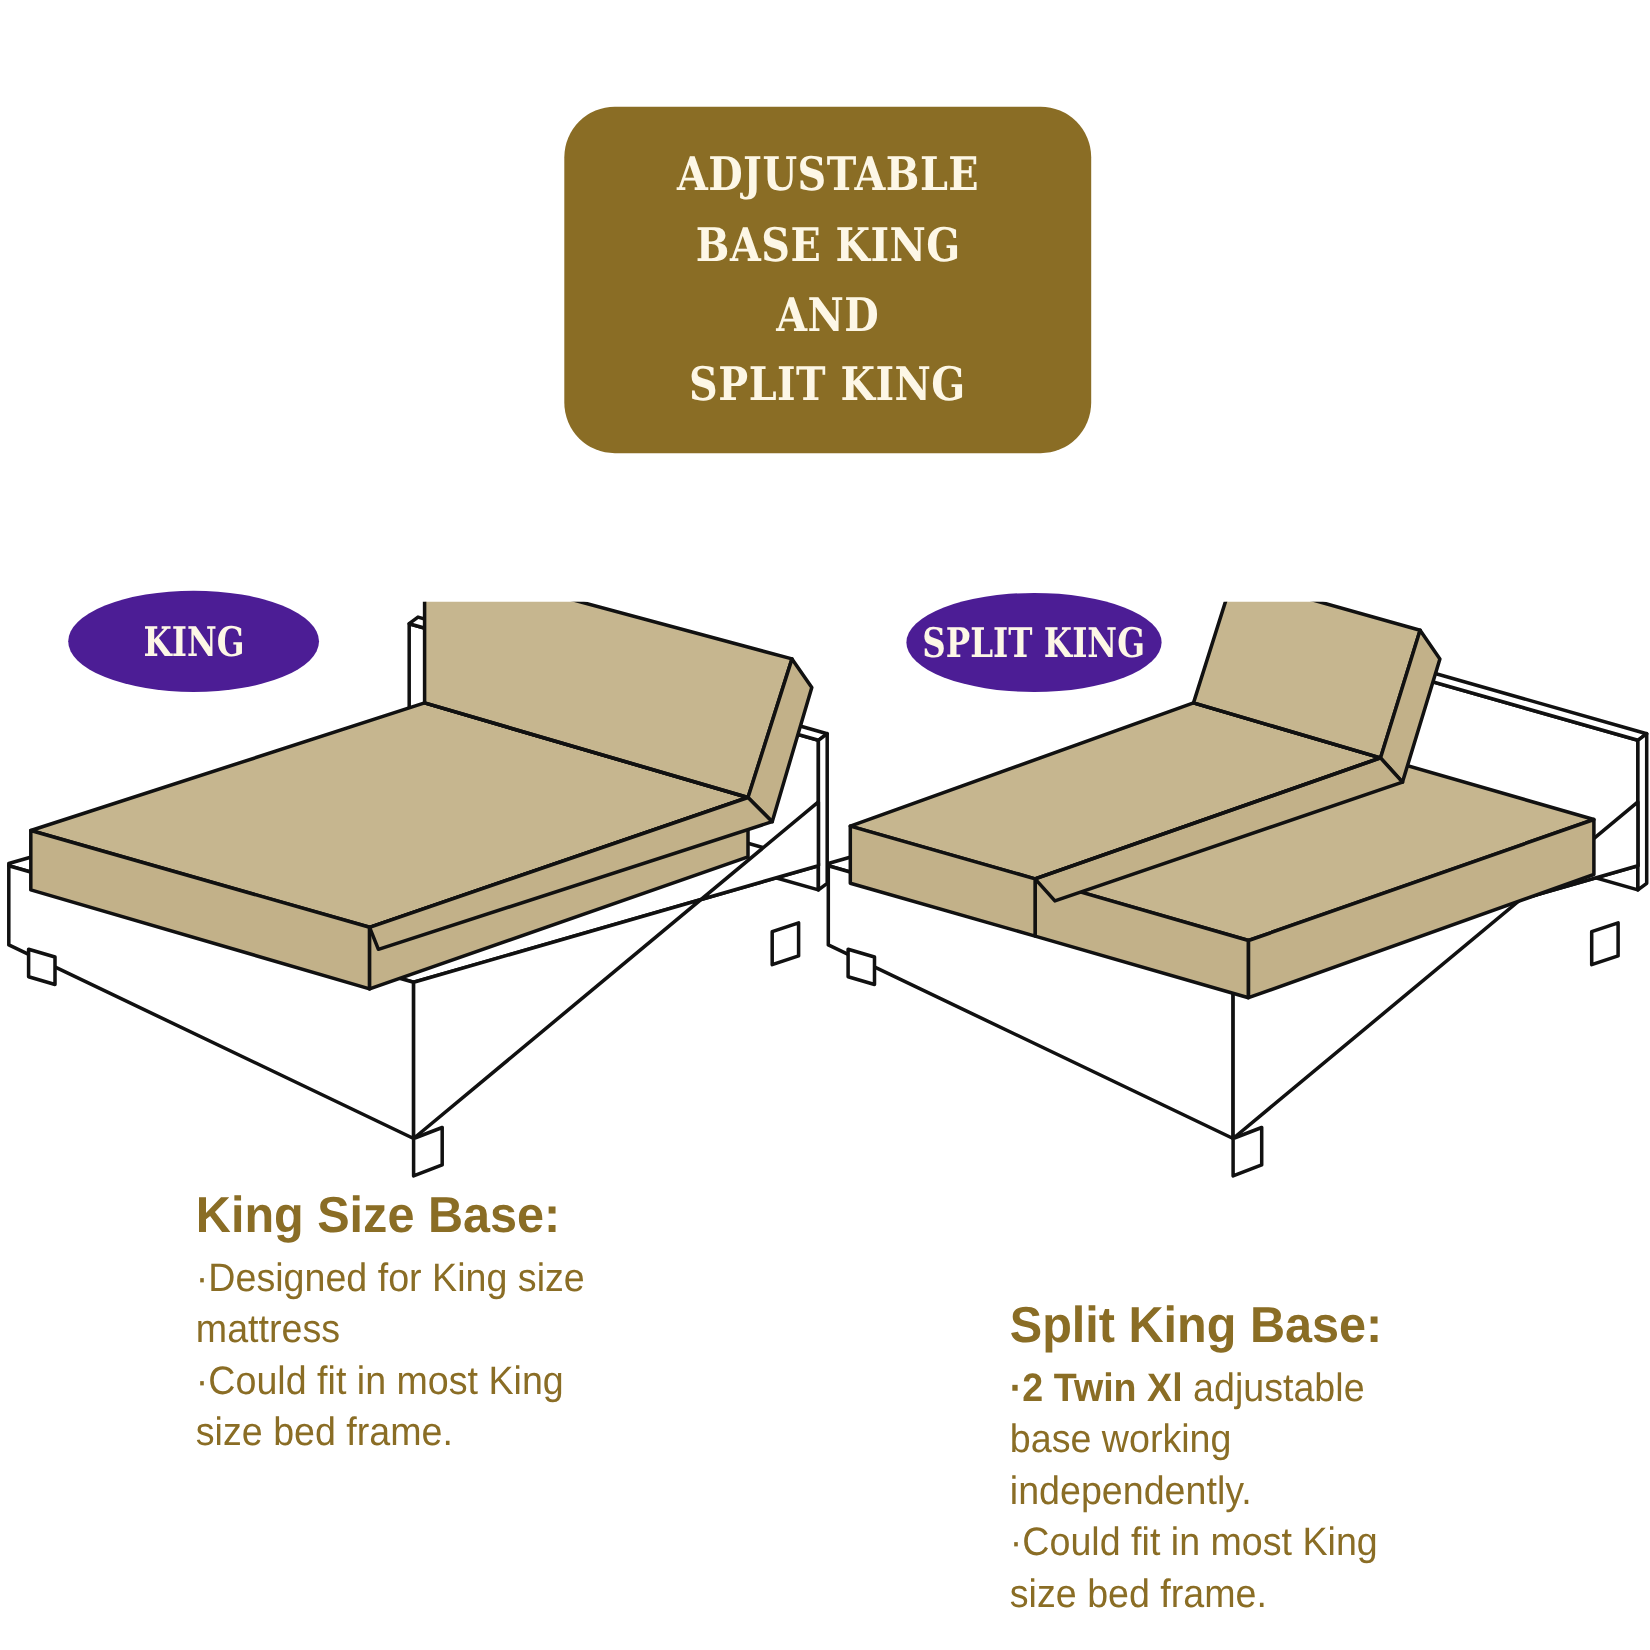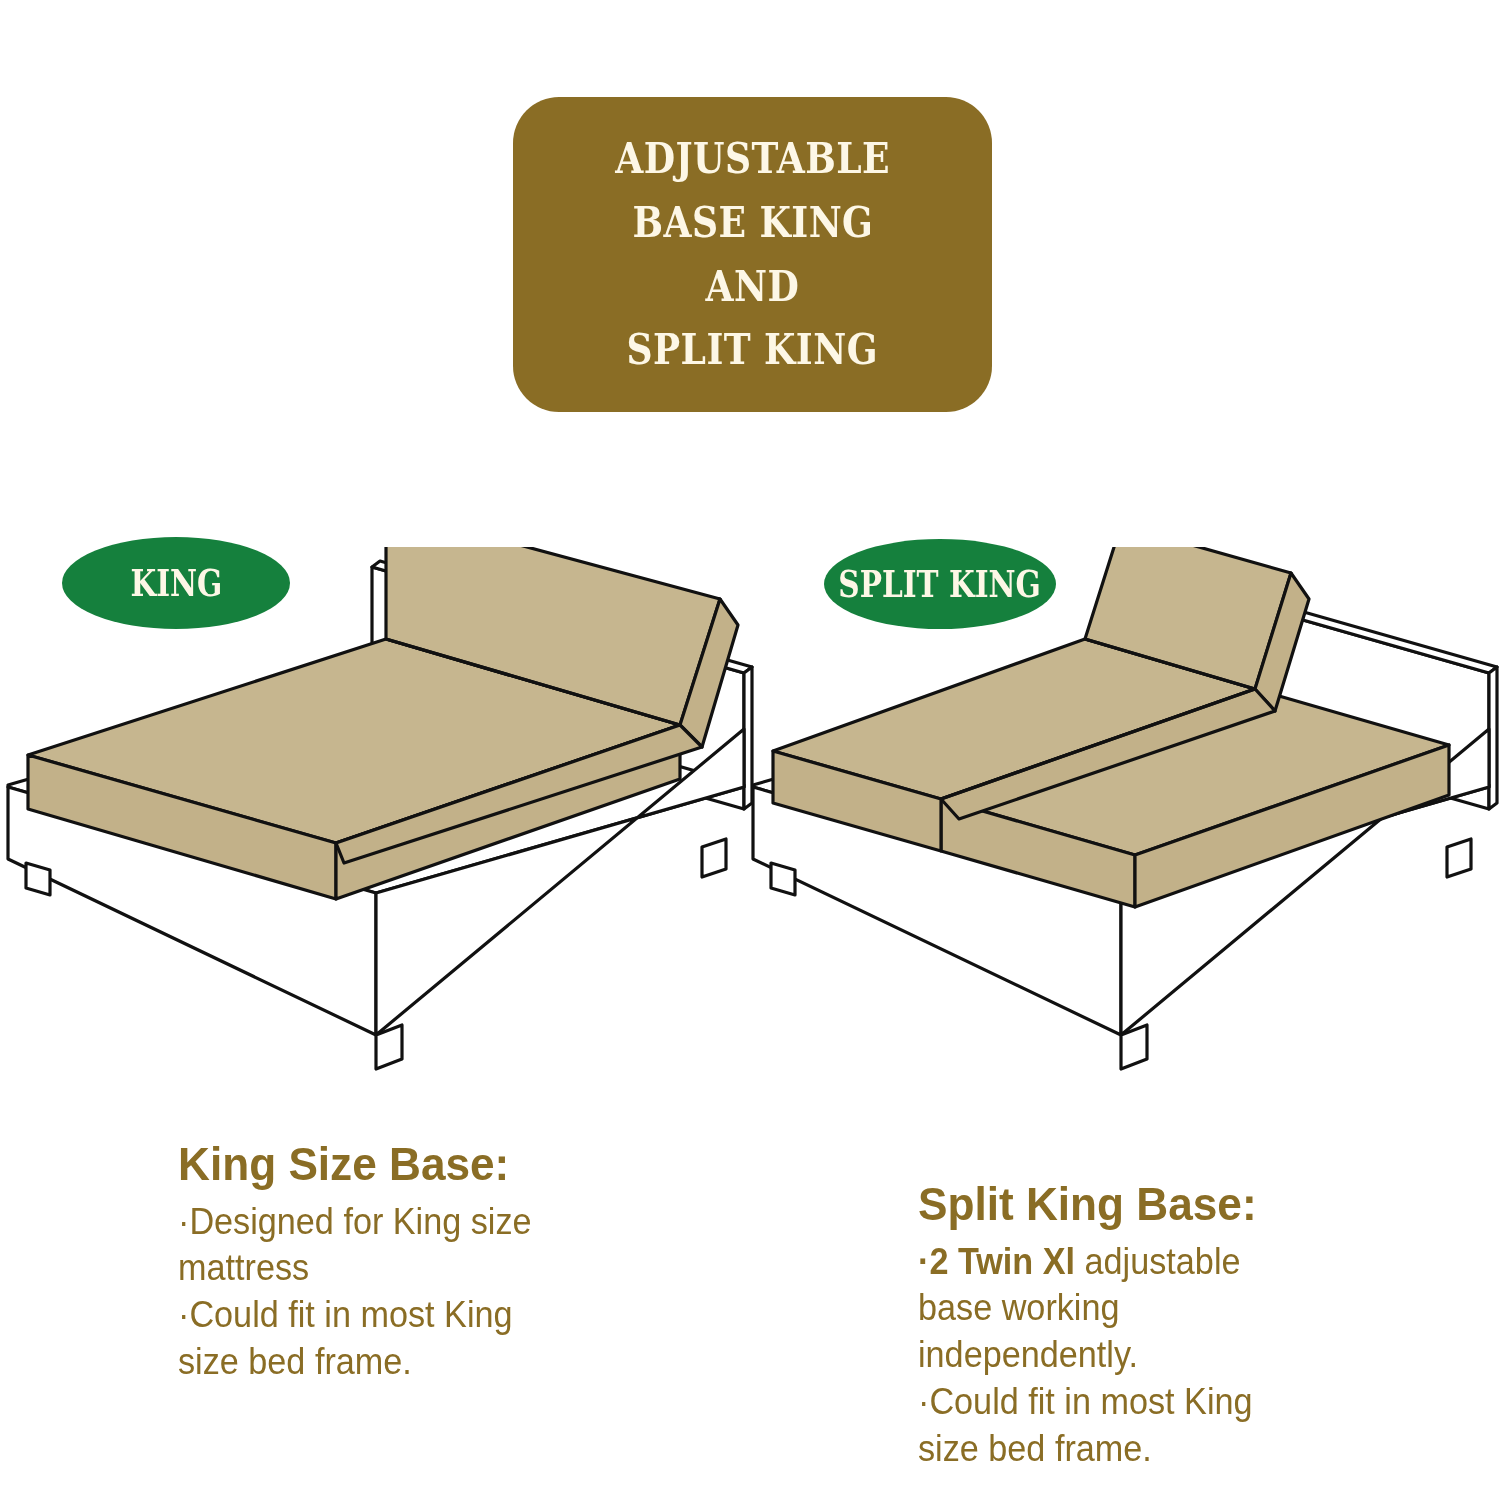--- a/index.html
+++ b/index.html
@@ -44,21 +44,21 @@
     line-height: 1.52;
     letter-spacing: 0.5px;
     text-align: center;
     white-space: nowrap;
     transform: scaleX(0.86);
   }
 
   
   .oval-badge {
     position: absolute;
-    background: #15803d;
+    background: #4c1d95;
     border-radius: 50%;
     display: flex;
     align-items: center;
     justify-content: center;
   }
   .oval-badge span {
     color: #fdf7e6;
     font-family: "DejaVu Serif", serif;
     font-weight: bold;
     font-size: 37px;
@@ -85,21 +85,21 @@
     top: 520px;
   }
   #bed-king-figure { left: 0px; }
   #bed-split-king-figure { left: 745px; }
 
   
   .caption-block {
     position: absolute;
     width: 400px;
   }
-  #caption-king { left: 178px; top: 1112px; }
+  #caption-king { left: 178px; top: 1052px; }
   #caption-split-king { left: 918px; top: 1152px; }
 
   .caption-heading {
     color: #8a6d25;
     font-family: "Liberation Sans", sans-serif;
     font-weight: bold;
     font-size: 46px;
     line-height: 1.12;
     margin: 0 0 8px 0;
     white-space: nowrap;

